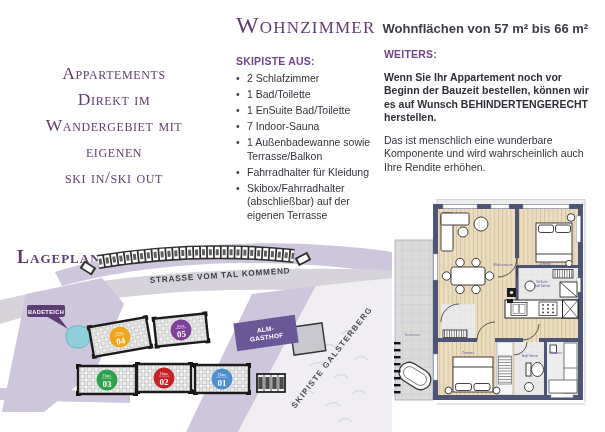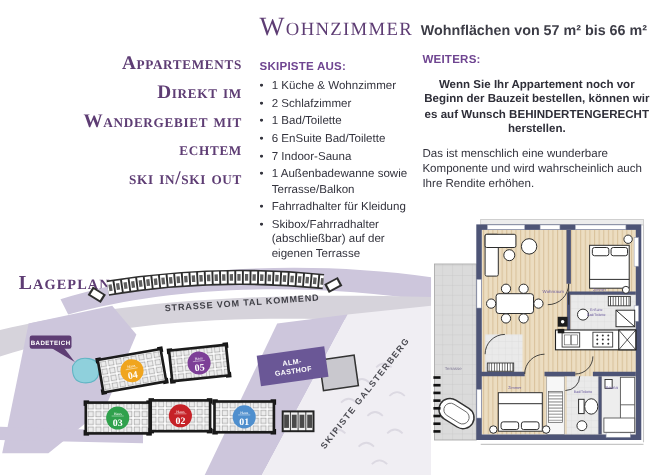--- a/index.html
+++ b/index.html
@@ -1,62 +1,61 @@
 <!DOCTYPE html>
 <html><head>
 <meta charset="utf-8">
 <style>
   html,body{margin:0;padding:0;background:#fff;}
   .page{position:relative;width:605px;height:432px;background:#ffffff;overflow:hidden;
         font-family:"Liberation Sans","DejaVu Sans",sans-serif;color:#33333d;}
   .serif{font-family:"Liberation Serif","DejaVu Serif",serif;font-variant:small-caps;color:#5e3d74;}
-  #title-block{position:absolute;left:8px;top:44px;width:212px;text-align:right;
-               font-size:17.5px;line-height:26px;font-weight:700;letter-spacing:.6px;}
+  #title-block{position:absolute;left:8px;top:60px;width:212px;text-align:center;
+               font-size:17.5px;line-height:26px;font-weight:400;letter-spacing:.6px;}
   #grundriss-head{position:absolute;left:236px;top:12px;white-space:nowrap;}
   #grundriss-head .big{font-size:24px;letter-spacing:1.2px;font-weight:500;}
   #grundriss-head .sub{font-family:"Liberation Sans",sans-serif;font-variant:normal;
                        font-size:13px;font-weight:600;color:#3c3c46;margin-left:7px;letter-spacing:0;}
   .col-head{font-size:10.5px;font-weight:bold;color:#6f4591;letter-spacing:.2px;margin:0 0 5px 0;}
   #bestehend{position:absolute;left:236px;top:55px;width:150px;}
   #bestehend ul{list-style:none;margin:0;padding:0;}
   #bestehend li{position:relative;padding-left:11px;font-size:10.5px;line-height:13.5px;margin-bottom:2.5px;}
   #bestehend li::before{content:"\2022";position:absolute;left:0;top:0;color:#33333d;}
   #weiters{position:absolute;left:384px;top:48px;width:208px;}
   #weiters p{margin:0 0 9px 0;font-size:10.5px;line-height:13.5px;}
-  #weiters p.bold{font-weight:bold;color:#2e2e38;text-align:center;}
+  #weiters p.bold{font-weight:bold;color:#2e2e38;}
   #lageplan-head{position:absolute;left:17px;top:235px;font-size:18px;letter-spacing:1px;font-weight:600;margin-top:12px;}
   svg text{font-family:"Liberation Sans","DejaVu Sans",sans-serif;}
   svg .mapserif{font-family:"Liberation Serif","DejaVu Serif",serif;}
   #site-plan{position:absolute;left:0;top:232px;}
   #floor-plan{position:absolute;left:393px;top:196px;}
 </style>
 </head>
 <body>
 
 <div class="page">
 
   <div id="title-block" class="serif">
     <div>Appartements</div>
     <div>Direkt im</div>
     <div>Wandergebiet mit</div>
-    <div>echtem</div>
+    <div>eigenen</div>
     <div>ski in/ski out</div>
   </div>
 
   <div id="grundriss-head">
     <span class="serif big">Wohnzimmer</span><span class="sub">Wohnflächen von 57 m² bis 66 m²</span>
   </div>
 
   <div id="bestehend">
     <p class="col-head">SKIPISTE AUS:</p>
     <ul>
-      <li>1 Küche &amp; Wohnzimmer</li>
       <li>2 Schlafzimmer</li>
       <li>1 Bad/Toilette</li>
-      <li>6 EnSuite Bad/Toilette</li>
+      <li>1 EnSuite Bad/Toilette</li>
       <li>7 Indoor-Sauna</li>
       <li>1 Außenbadewanne sowie Terrasse/Balkon</li>
       <li>Fahrradhalter für Kleidung</li>
       <li>Skibox/Fahrradhalter (abschließbar) auf der eigenen Terrasse</li>
     </ul>
   </div>
 
   <div id="weiters">
     <p class="col-head">WEITERS:</p>
     <p class="bold">Wenn Sie Ihr Appartement noch vor Beginn der Bauzeit bestellen, können wir es auf Wunsch BEHINDERTENGERECHT herstellen.</p>

